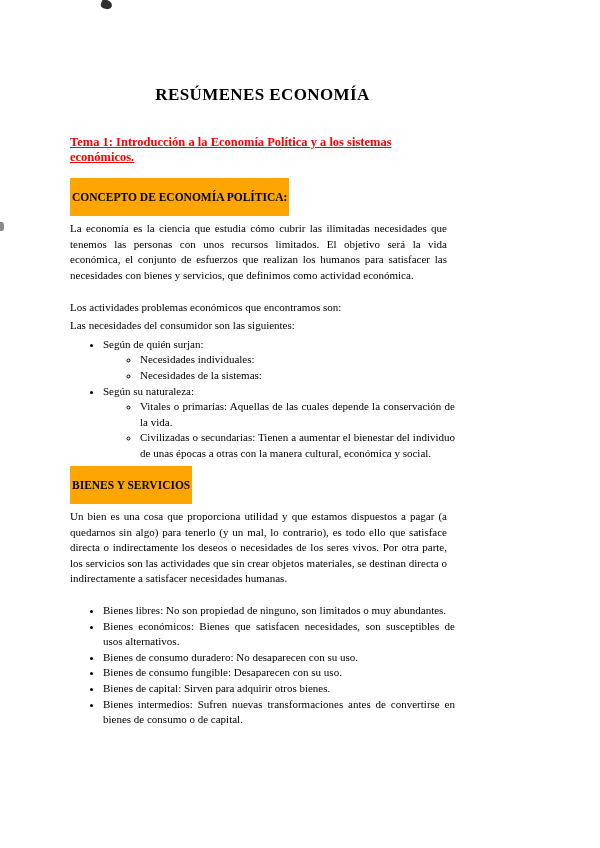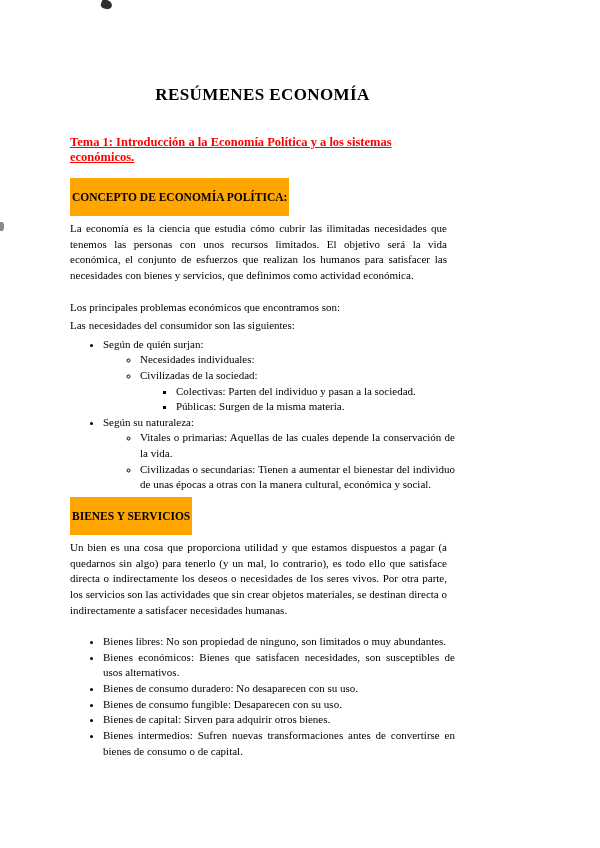--- a/index.html
+++ b/index.html
@@ -81,36 +81,32 @@
   <span class="ink-smudge-left"></span>
 
   <h1 class="doc-title">RESÚMENES ECONOMÍA</h1>
 
   <h2 class="tema-heading">Tema 1: Introducción a la Economía Política y a los sistemas económicos.</h2>
 
   <h3 class="section-heading"><span class="hl">CONCEPTO DE ECONOMÍA POLÍTICA:</span></h3>
 
   <p>La economía es la ciencia que estudia cómo cubrir las ilimitadas necesidades que tenemos las personas con unos recursos limitados. El objetivo será la vida económica, el conjunto de esfuerzos que realizan los humanos para satisfacer las necesidades con bienes y servicios, que definimos como actividad económica.</p>
 
-  <p class="lead">Los principales problemas económicos que encontramos son:</p>
+  <p class="lead">Los actividades problemas económicos que encontramos son:</p>
 
   <p class="lead">Las necesidades del consumidor son las siguientes:</p>
   <ul class="l1">
     <li>
       <span>Según de quién surjan:</span>
       <ul class="l2">
         <li>
           <span>Necesidades individuales:</span>
         </li>
         <li>
-          <span>Civilizadas de la sociedad:</span>
-          <ul class="l3">
-            <li><span>Colectivas: Parten del individuo y pasan a la sociedad.</span></li>
-            <li><span>Públicas: Surgen de la misma materia.</span></li>
-          </ul>
+          <span>Necesidades de la sistemas:</span>
         </li>
       </ul>
     </li>
     <li>
       <span>Según su naturaleza:</span>
       <ul class="l2">
         <li><span>Vitales o primarias: Aquellas de las cuales depende la conservación de la vida.</span></li>
         <li><span>Civilizadas o secundarias: Tienen a aumentar el bienestar del individuo de unas épocas a otras con la manera cultural, económica y social.</span></li>
       </ul>
     </li>

